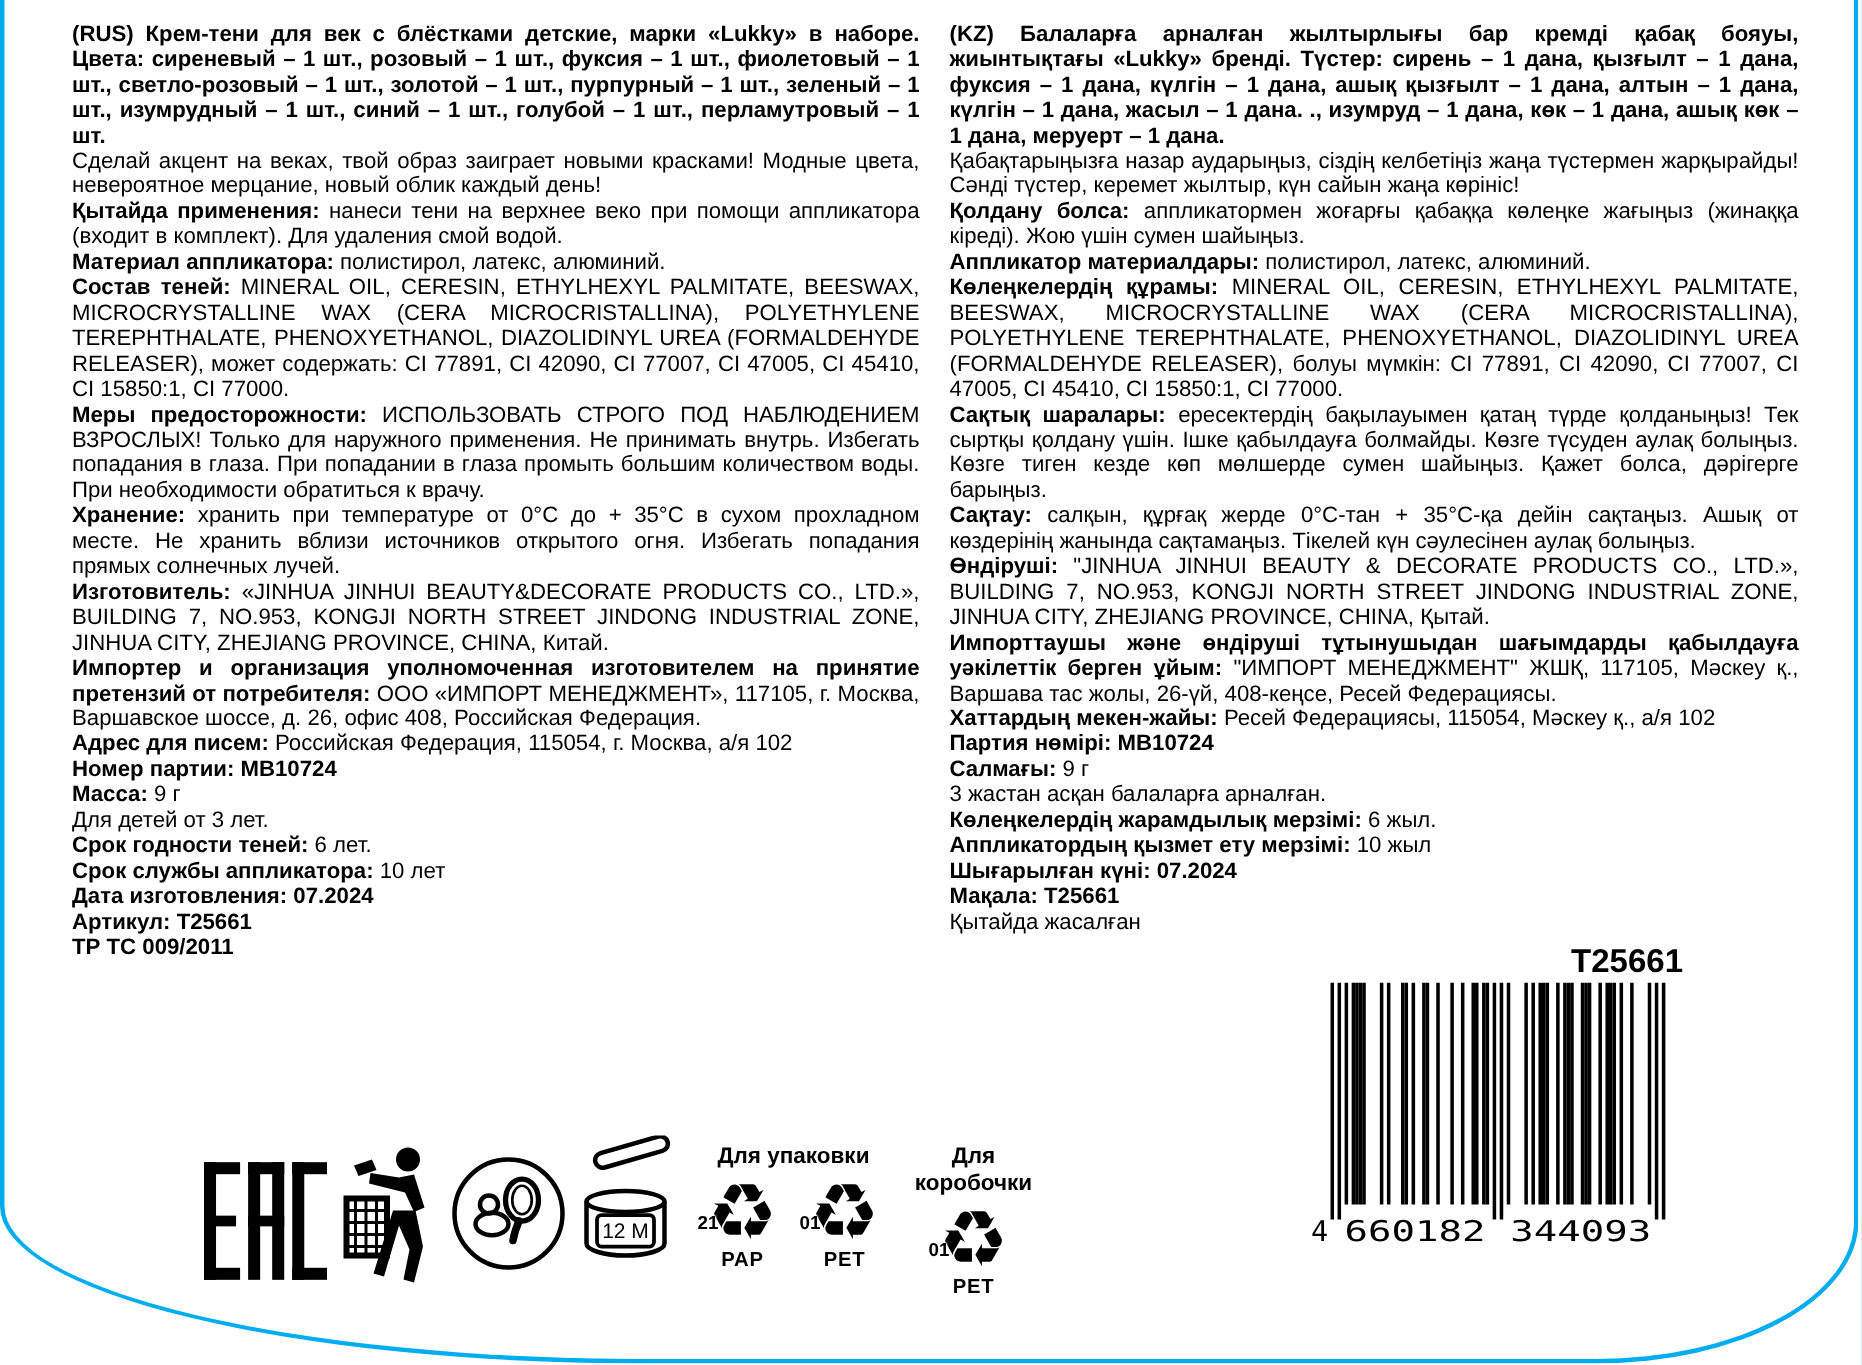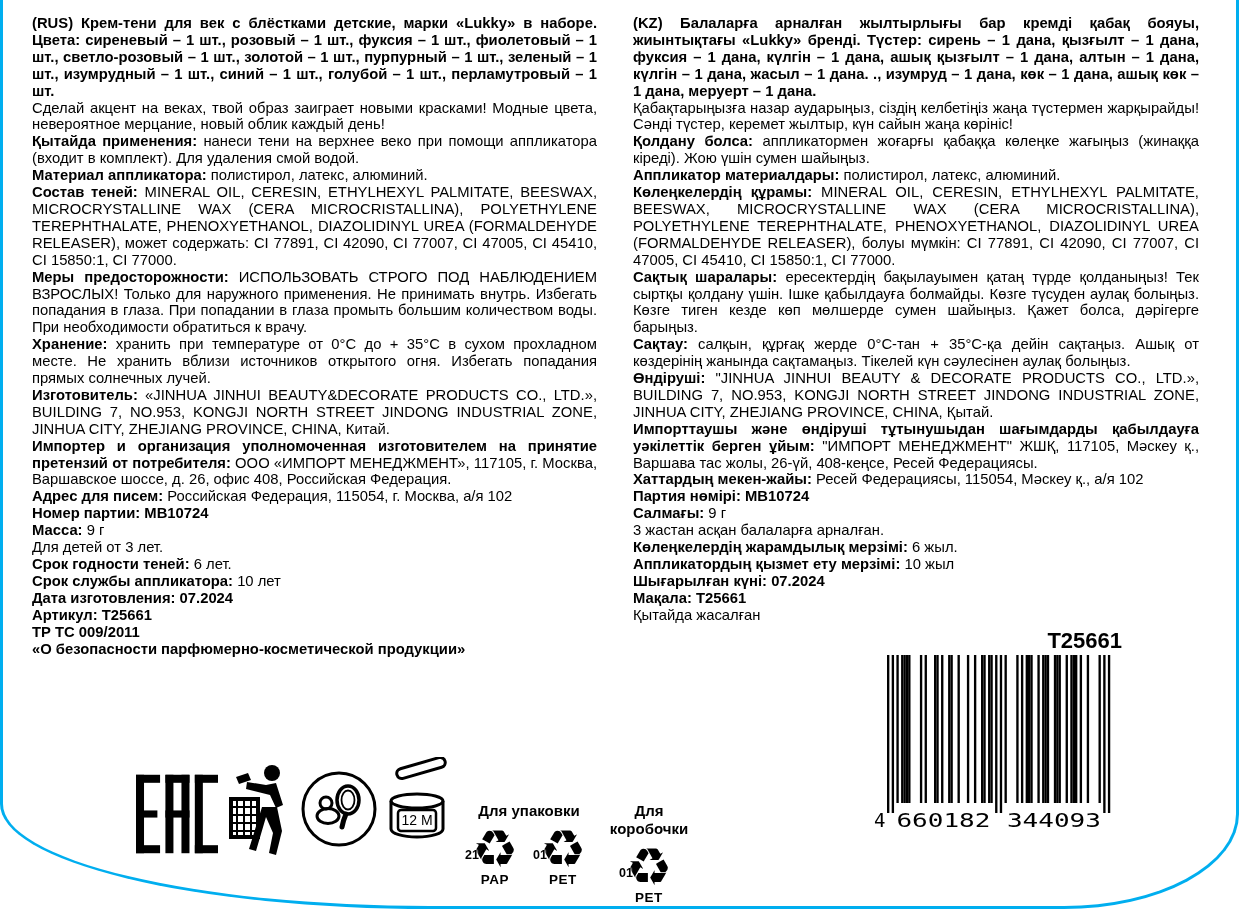--- a/index.html
+++ b/index.html
@@ -7,37 +7,37 @@
         font-family:"Liberation Sans",sans-serif;color:#000;}
   
   .frame{position:absolute;left:0;top:-42px;width:1233px;height:948px;
          border:3px solid #00AEEF;border-top:none;
          border-bottom-left-radius:430px 105px;border-bottom-right-radius:175px 95px;
          pointer-events:none;}
   
   .col{position:absolute;top:15px;font-size:14.8px;line-height:16.9px;}
   .col p{margin:0;text-align:justify;}
   .b{font-weight:bold;}
-  .col-rus{left:32px;width:565px;}
+  .col-rus{left:48px;width:565px;}
   .col-kz{left:633px;width:566px;}
   
   .barcode-block{position:absolute;left:866px;top:629px;width:256px;text-align:right;}
   .barcode-label{font-weight:bold;font-size:22px;line-height:24px;}
   #barcode-svg{display:block;margin:2px auto 0;}
   .bc-digits text{font-family:"DejaVu Sans Mono",monospace;font-size:19px;}
   
   .eac{position:absolute;left:136px;top:770px;}
   .tidyman{position:absolute;left:226px;top:763px;}
   .cosmetic{position:absolute;left:300px;top:770px;}
   .pao{position:absolute;left:384px;top:757px;}
   .pao-text{font-family:"Liberation Sans",sans-serif;font-size:14px;}
   .rgroup{position:absolute;text-align:center;}
   .rgroup1{left:458px;top:762px;width:142px;}
   .rgroup2{left:596px;top:762px;width:106px;}
-  .rgroup-label{font-weight:bold;font-size:15px;line-height:18px;margin-bottom:1px;margin-top:40px;}
+  .rgroup-label{font-weight:bold;font-size:15px;line-height:18px;margin-bottom:1px;}
   .rrow{display:flex;justify-content:center;gap:8px;}
   .recycle{position:relative;width:60px;}
   .mobius-icon{display:block;font-size:52px;line-height:56px;font-family:"DejaVu Sans",sans-serif;color:#000;}
   .recycle-num{position:absolute;top:27px;left:0;width:100%;text-align:left;
                font-weight:bold;font-size:12.5px;
                text-shadow:0 0 2px #fff,0 0 2px #fff,0 0 2px #fff;}
   .recycle-mat{font-weight:bold;font-size:13.5px;letter-spacing:.5px;margin-top:-5px;}
 </style>
 </head>
 <body>
@@ -57,21 +57,20 @@
       <p><span class="b">Импортер и организация уполномоченная изготовителем на принятие претензий от потребителя:</span><span> ООО «ИМПОРТ МЕНЕДЖМЕНТ», 117105, г. Москва, Варшавское шоссе, д. 26, офис 408, Российская Федерация.</span></p>
       <p><span class="b">Адрес для писем:</span><span> Российская Федерация, 115054, г. Москва, а/я 102</span></p>
       <p><span class="b">Номер партии: МВ10724</span></p>
       <p><span class="b">Масса:</span><span> 9 г</span></p>
       <p><span>Для детей от 3 лет.</span></p>
       <p><span class="b">Срок годности теней:</span><span> 6 лет.</span></p>
       <p><span class="b">Срок службы аппликатора:</span><span> 10 лет</span></p>
       <p><span class="b">Дата изготовления: 07.2024</span></p>
       <p><span class="b">Артикул: Т25661</span></p>
       <p style="margin-top: 0;"><span class="b">ТР ТС 009/2011</span></p>
-      <p><span class="b">«О безопасности парфюмерно-косметической продукции»</span></p>
     </div>
   <div class="col col-kz">
       <p><span class="b">(KZ) Балаларға арналған жылтырлығы бар кремді қабақ бояуы, жиынтықтағы «Lukky» бренді. Түстер: сирень – 1 дана, қызғылт – 1 дана, фуксия – 1 дана, күлгін – 1 дана, ашық қызғылт – 1 дана, алтын – 1 дана, күлгін – 1 дана, жасыл – 1 дана. ., изумруд – 1 дана, көк – 1 дана, ашық көк – 1 дана, меруерт – 1 дана.</span></p>
       <p><span>Қабақтарыңызға назар аударыңыз, сіздің келбетіңіз жаңа түстермен жарқырайды! Сәнді түстер, керемет жылтыр, күн сайын жаңа көрініс!</span></p>
       <p><span class="b">Қолдану болса:</span><span> аппликатормен жоғарғы қабаққа көлеңке жағыңыз (жинаққа кіреді). Жою үшін сумен шайыңыз.</span></p>
       <p><span class="b">Аппликатор материалдары:</span><span> полистирол, латекс, алюминий.</span></p>
       <p><span class="b">Көлеңкелердің құрамы:</span><span> MINERAL OIL, CERESIN, ETHYLHEXYL PALMITATE, BEESWAX, MICROCRYSTALLINE WAX (CERA MICROCRISTALLINA), POLYETHYLENE TEREPHTHALATE, PHENOXYETHANOL, DIAZOLIDINYL UREA (FORMALDEHYDE RELEASER), болуы мүмкін: CI 77891, CI 42090, CI 77007, CI 47005, CI 45410, CI 15850:1, CI 77000.</span></p>
       <p><span class="b">Сақтық шаралары:</span><span> ересектердің бақылауымен қатаң түрде қолданыңыз! Тек сыртқы қолдану үшін. Ішке қабылдауға болмайды. Көзге түсуден аулақ болыңыз. Көзге тиген кезде көп мөлшерде сумен шайыңыз. Қажет болса, дәрігерге барыңыз.</span></p>
       <p><span class="b">Сақтау:</span><span> салқын, құрғақ жерде 0°С-тан + 35°С-қа дейін сақтаңыз. Ашық от көздерінің жанында сақтамаңыз. Тікелей күн сәулесінен аулақ болыңыз.</span></p>
       <p><span class="b">Өндіруші:</span><span> "JINHUA JINHUI BEAUTY &amp; DECORATE PRODUCTS CO., LTD.», BUILDING 7, NO.953, KONGJI NORTH STREET JINDONG INDUSTRIAL ZONE, JINHUA CITY, ZHEJIANG PROVINCE, CHINA, Қытай.</span></p>

